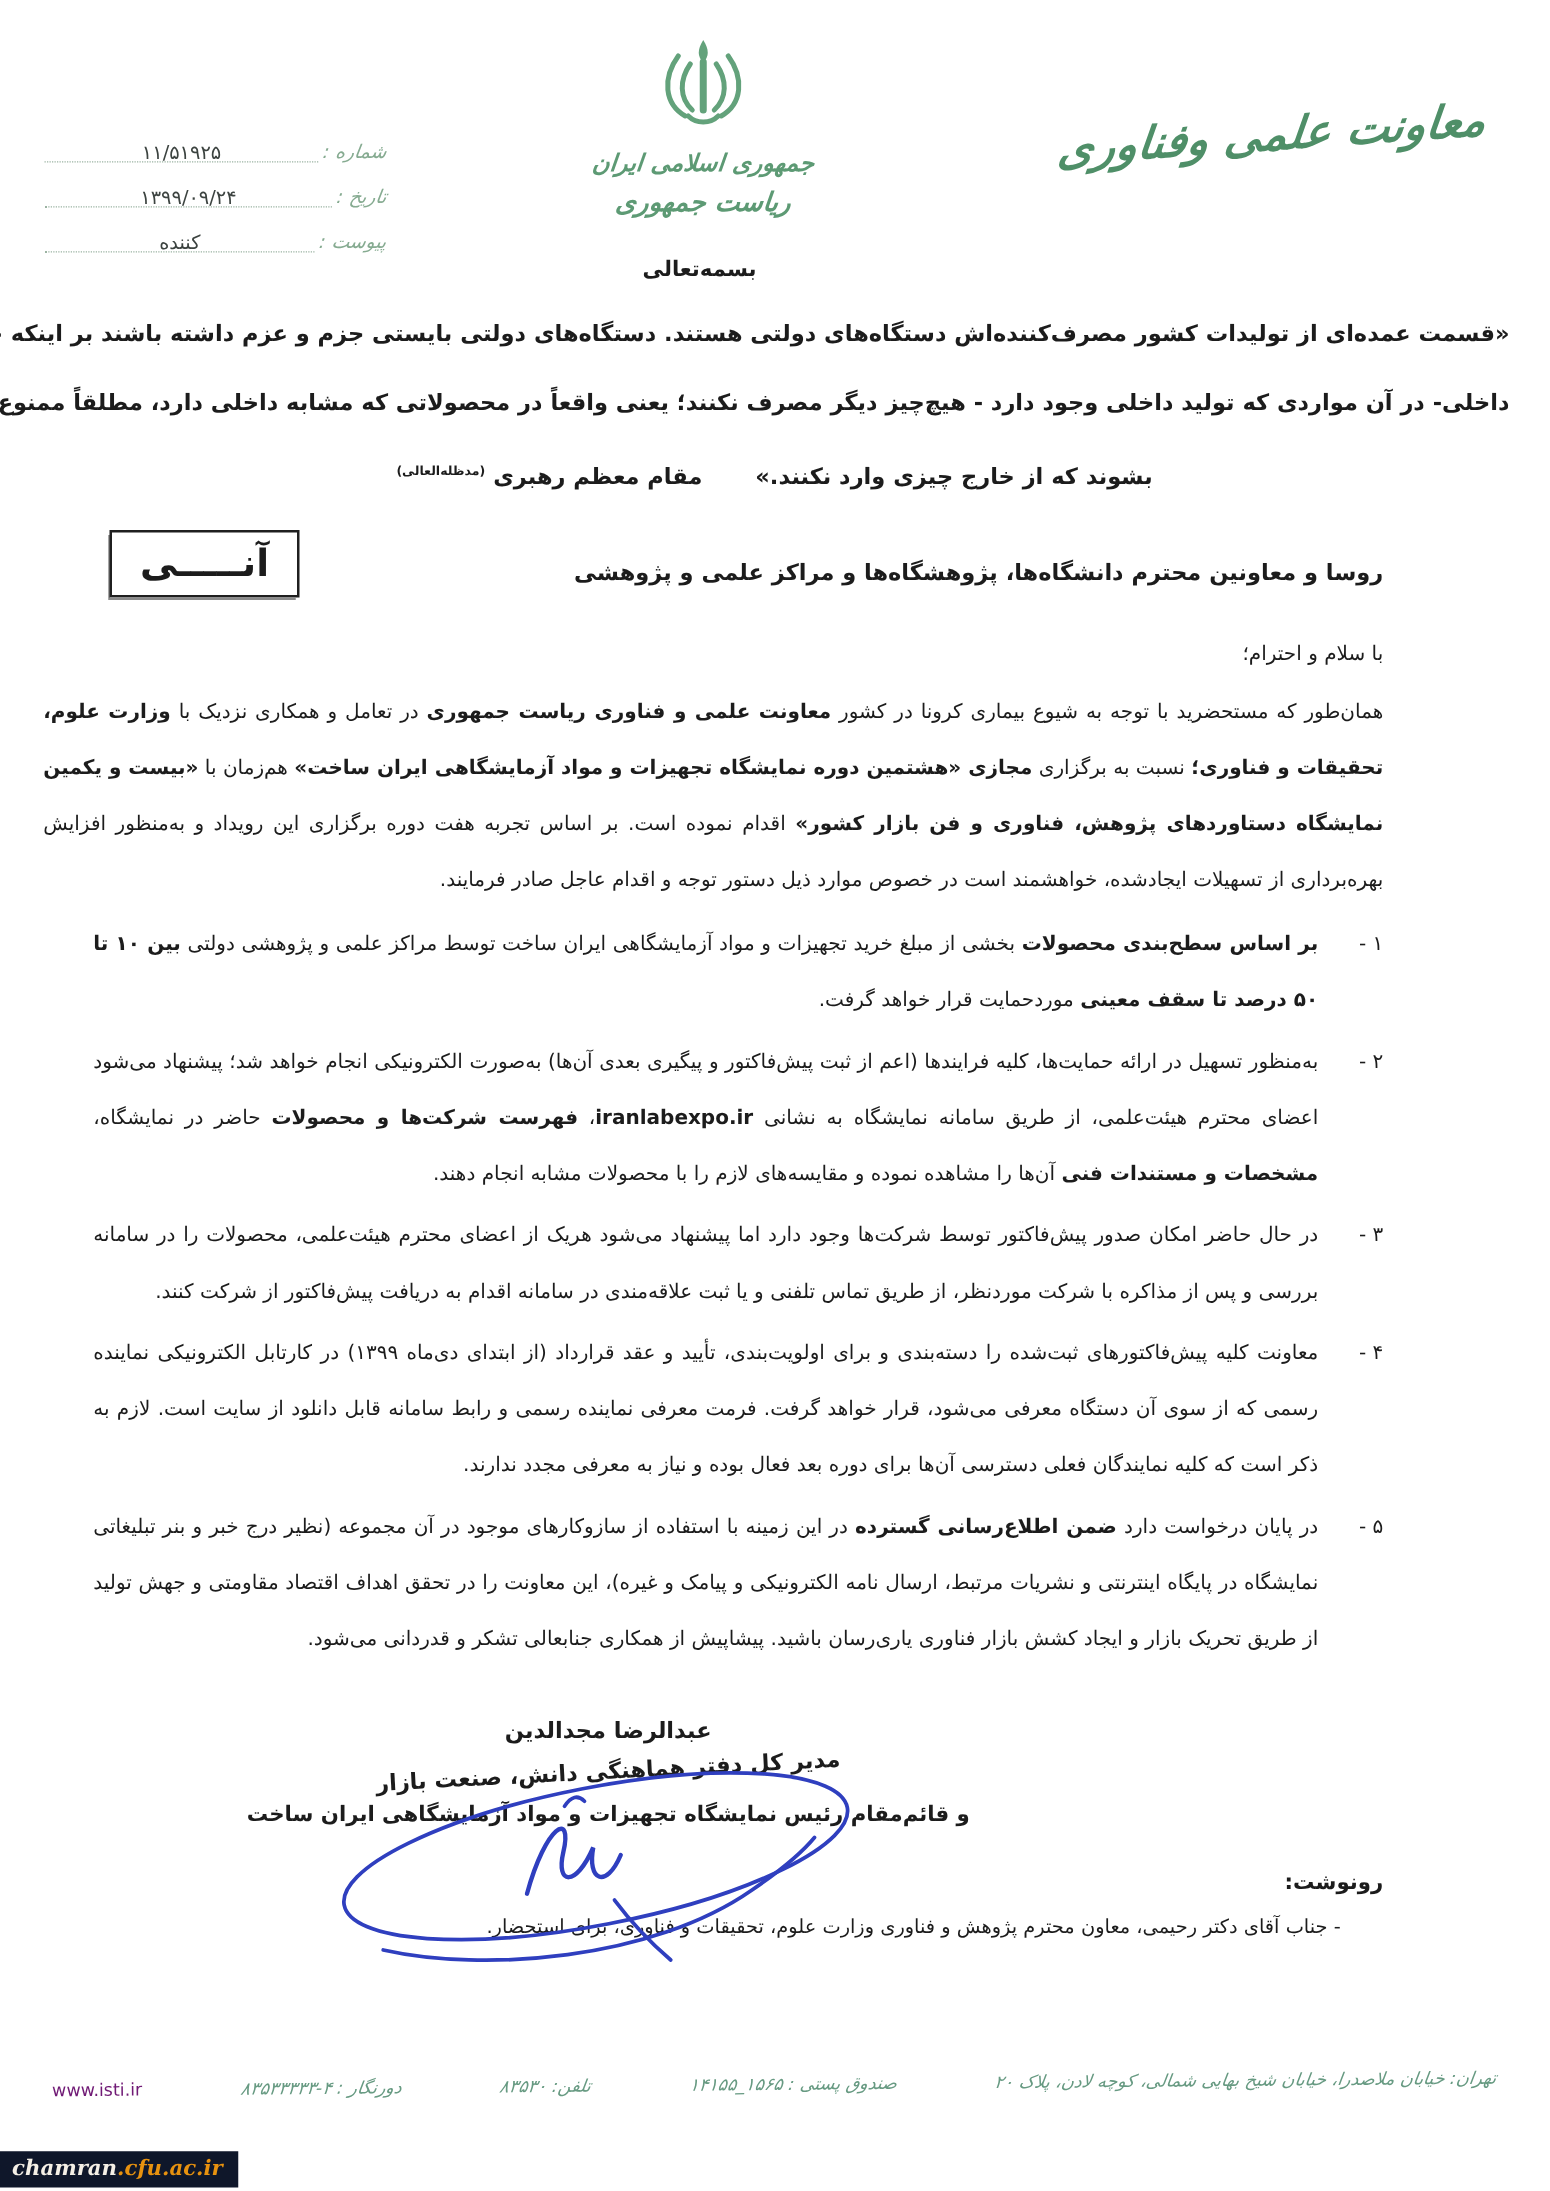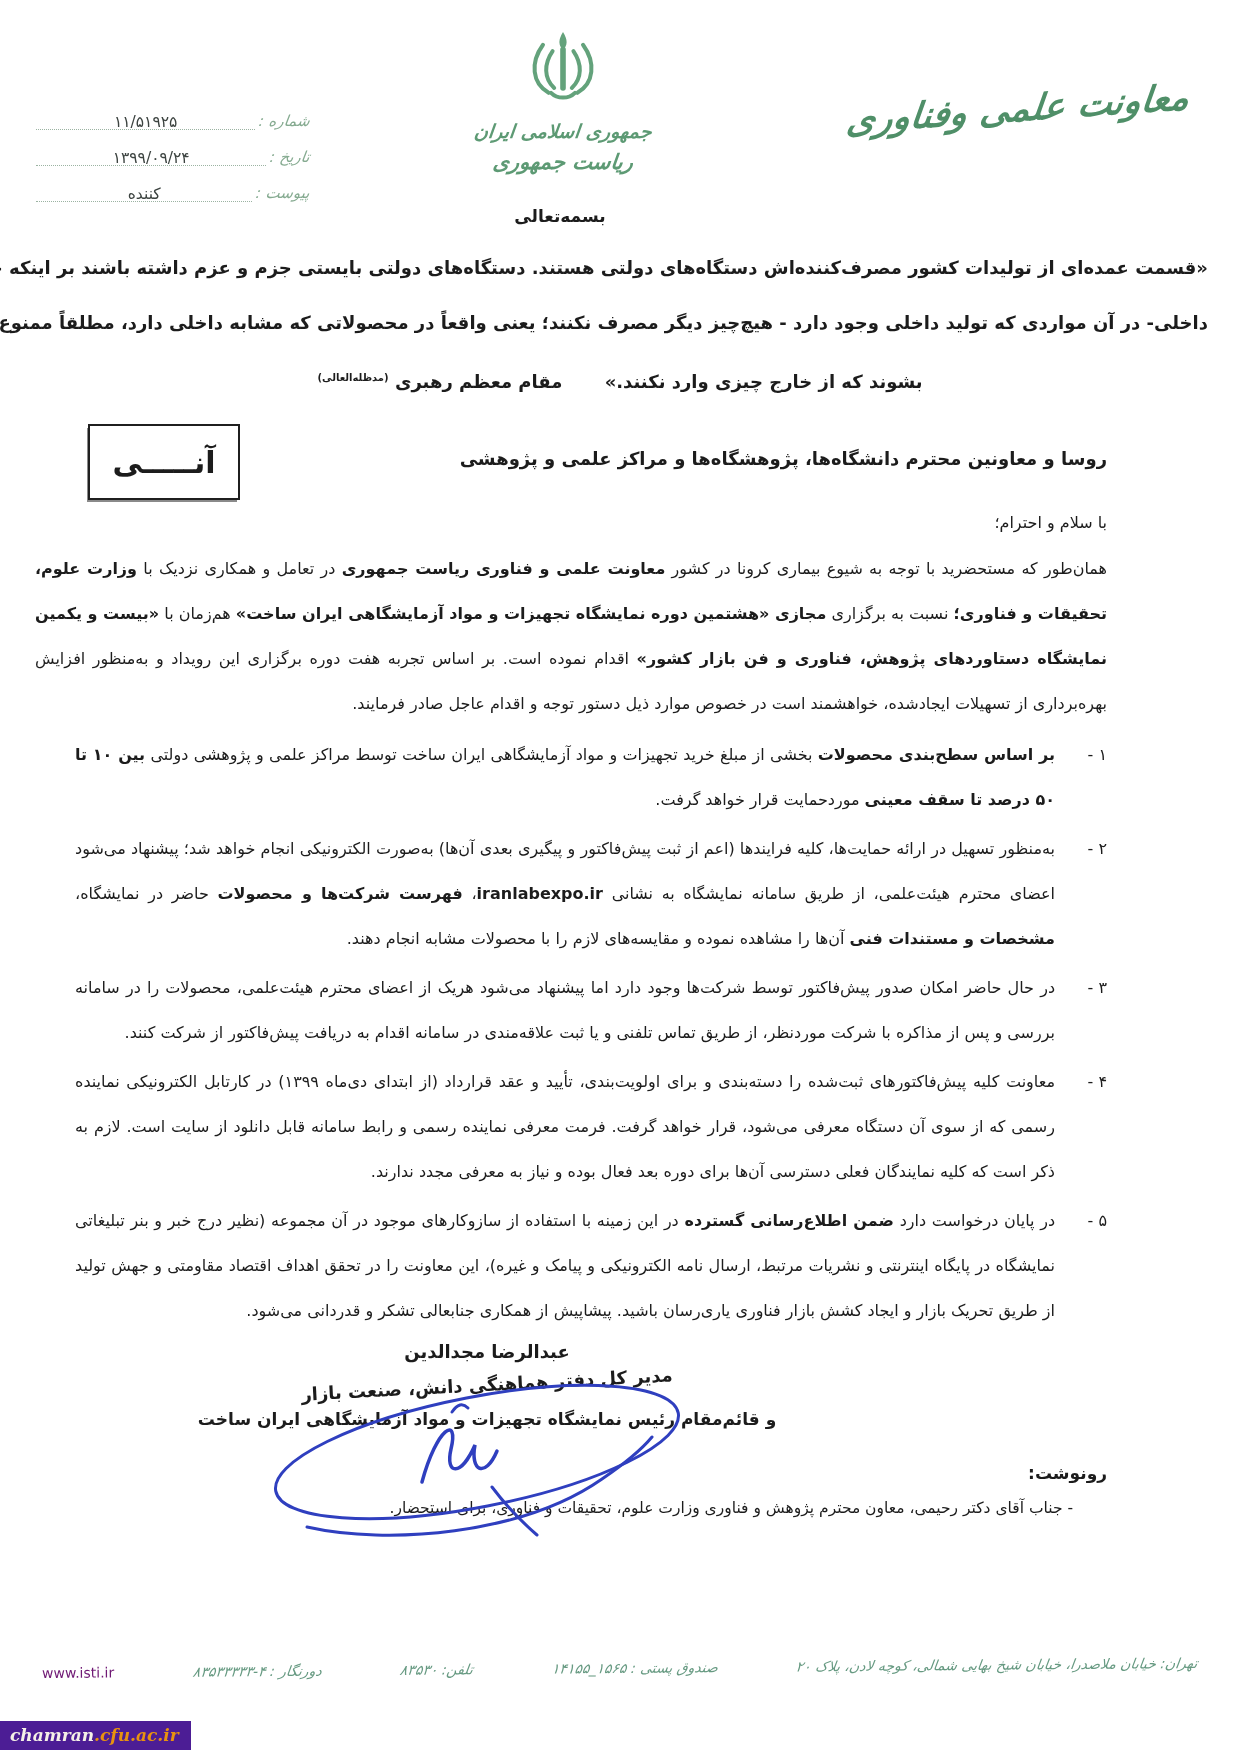--- a/index.html
+++ b/index.html
@@ -21,49 +21,49 @@
   .org-callig{position:absolute;top:88px;left:818px;width:400px;text-align:center;color:#4f8f68;
     font-size:36px;font-weight:bold;font-style:italic;transform:skewX(-10deg) rotate(-4deg);white-space:nowrap;}
   .besmellah{position:absolute;top:206px;left:410px;width:300px;text-align:center;font-weight:bold;font-size:17px;}
   
   .quote{position:absolute;top:240px;right:32px;left:32px;}
   .quote-l{font-weight:bold;font-size:18px;line-height:55px;text-align:justify;text-align-last:justify;white-space:nowrap;}
   .quote-center{text-align:center;font-weight:bold;font-size:18px;line-height:55px;}
   .quote-center .q3{margin-left:36px;}
   .quote-note{font-size:10px;font-weight:bold;vertical-align:super;}
   
-  .stamp{position:absolute;top:424px;left:88px;width:152px;height:76px;border:2px solid #1f1f1f;
+  .stamp{position:absolute;top:424px;left:88px;width:152px;height:54px;border:2px solid #1f1f1f;
     box-shadow:-2px 3px 0 -1px #8a8a8a;display:flex;align-items:center;justify-content:center;
     font-weight:bold;font-size:30px;}
   
   .letter{position:absolute;top:448px;right:133px;left:35px;}
   .addressee{font-weight:bold;font-size:18px;margin-bottom:44px;}
   .salutation{font-size:16px;margin-bottom:14px;}
   .intro{font-size:16px;line-height:45px;text-align:justify;}
   .items{margin-top:6px;padding-left:40px;}
   .item{position:relative;padding-right:52px;font-size:16px;line-height:45px;text-align:justify;margin-bottom:4px;}
   .item .num{position:absolute;right:0;top:0;}
   .seg-b{font-weight:bold;}
   .seg-latin{direction:ltr;unicode-bidi:embed;}
   
-  .sig{position:relative;width:640px;margin:8px 300px 0 auto;text-align:center;}
+  .sig{position:relative;width:640px;margin:41px 300px 0 auto;text-align:center;}
   .sig-name{font-weight:bold;font-size:18px;margin-bottom:12px;}
   .sig-t1{font-weight:bold;font-size:18px;transform:rotate(-3deg);margin-bottom:14px;}
   .sig-t2{font-weight:bold;font-size:17px;}
   .sig-svg{position:absolute;top:26px;left:70px;width:470px;height:190px;pointer-events:none;}
   
   .cc{margin-top:34px;}
   .cc-head{font-weight:bold;font-size:17px;}
   .cc-item{font-size:15.5px;margin-top:16px;padding-right:34px;}
   
   .footer{position:absolute;top:1660px;left:42px;right:42px;display:flex;justify-content:space-between;
     align-items:baseline;color:#679a82;font-style:italic;font-size:14px;transform:rotate(-0.5deg);}
   .footer .seg{white-space:nowrap;transform:skewX(-8deg);}
   .footer .web{color:#701a75;font-style:normal;direction:ltr;unicode-bidi:embed;font-size:14px;}
-  .wm{position:absolute;left:0;top:1721px;background:#4c1d95;padding:4px 12px 5px 10px;direction:ltr;
+  .wm{position:absolute;left:0;top:1721px;background:#0f172a;padding:4px 12px 5px 10px;direction:ltr;
     font-family:"DejaVu Serif",serif;font-style:italic;font-weight:bold;font-size:17px;color:#f5f0e6;}
   .wm .orange{color:#e8920f;}
 </style>
 </head>
 <body>
 
 <div class="page">
 
   <div class="hfields">
     <div class="hf-row">

